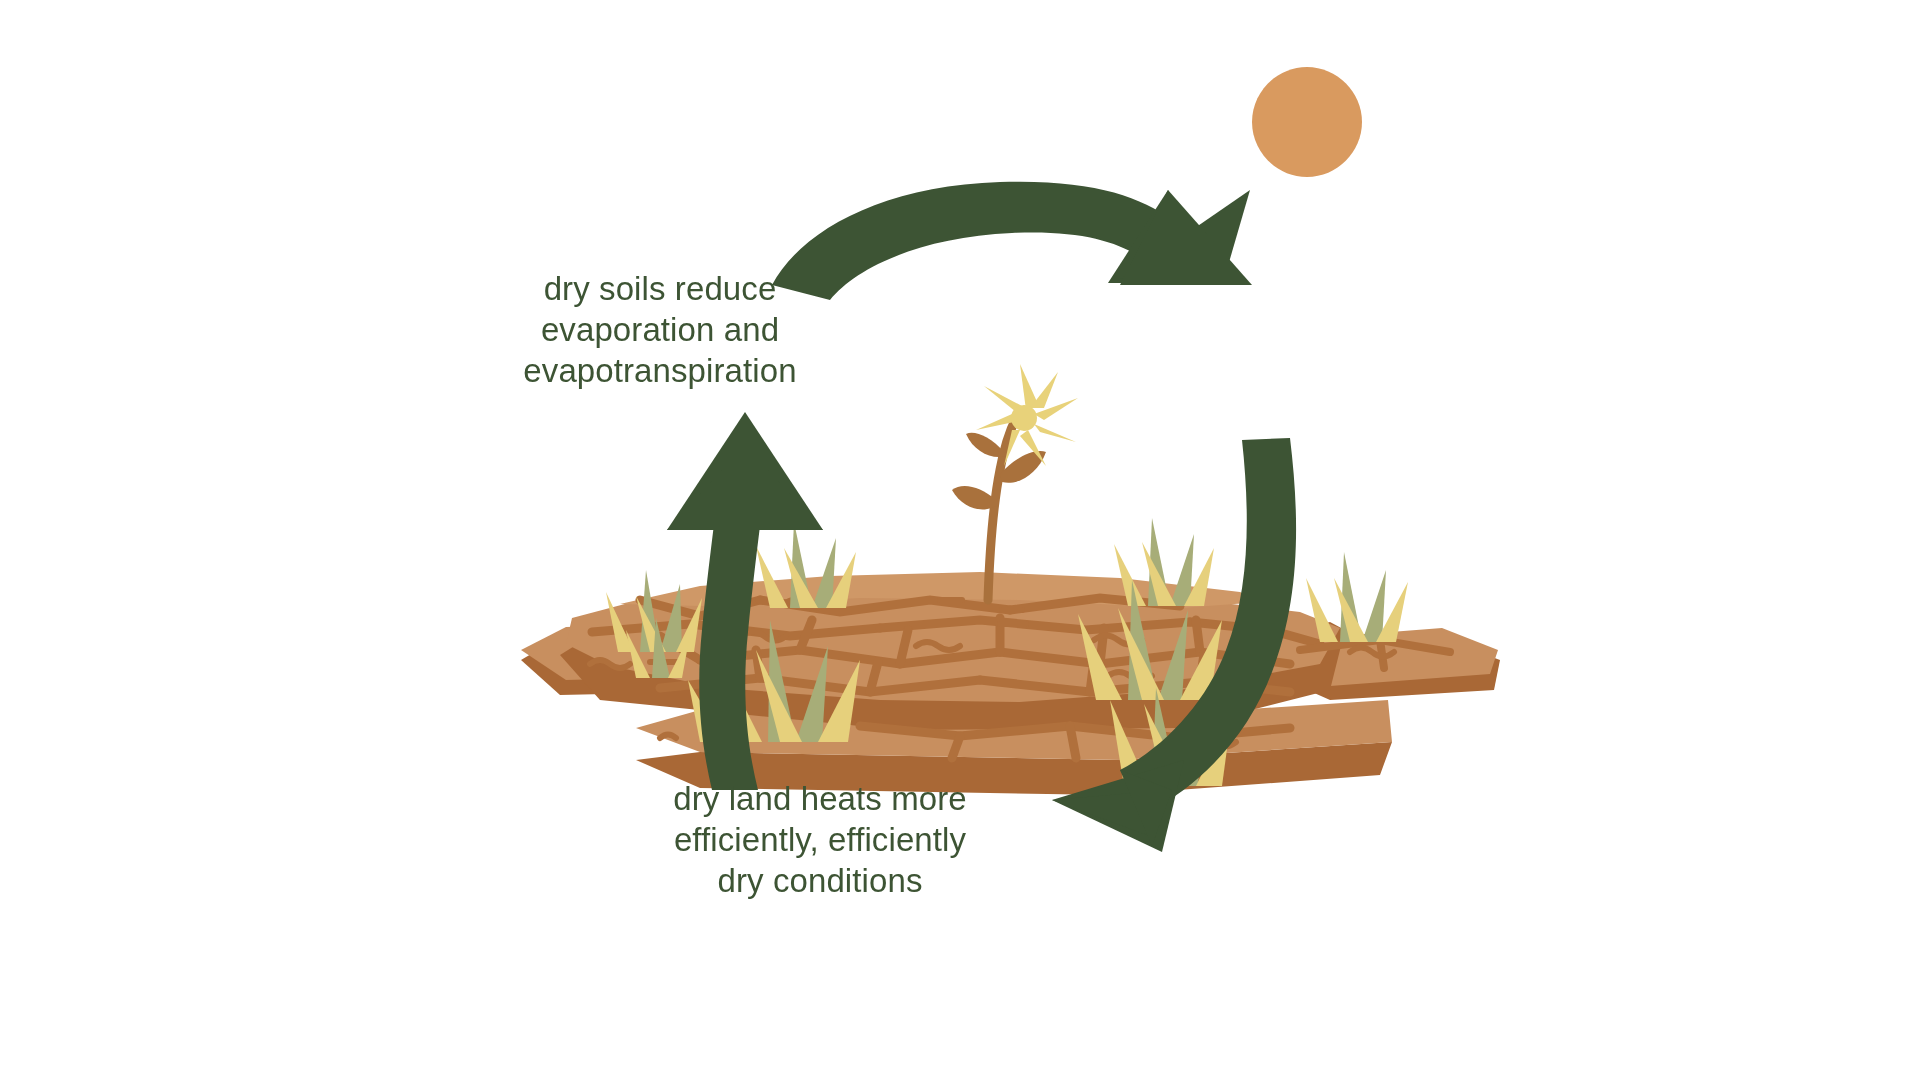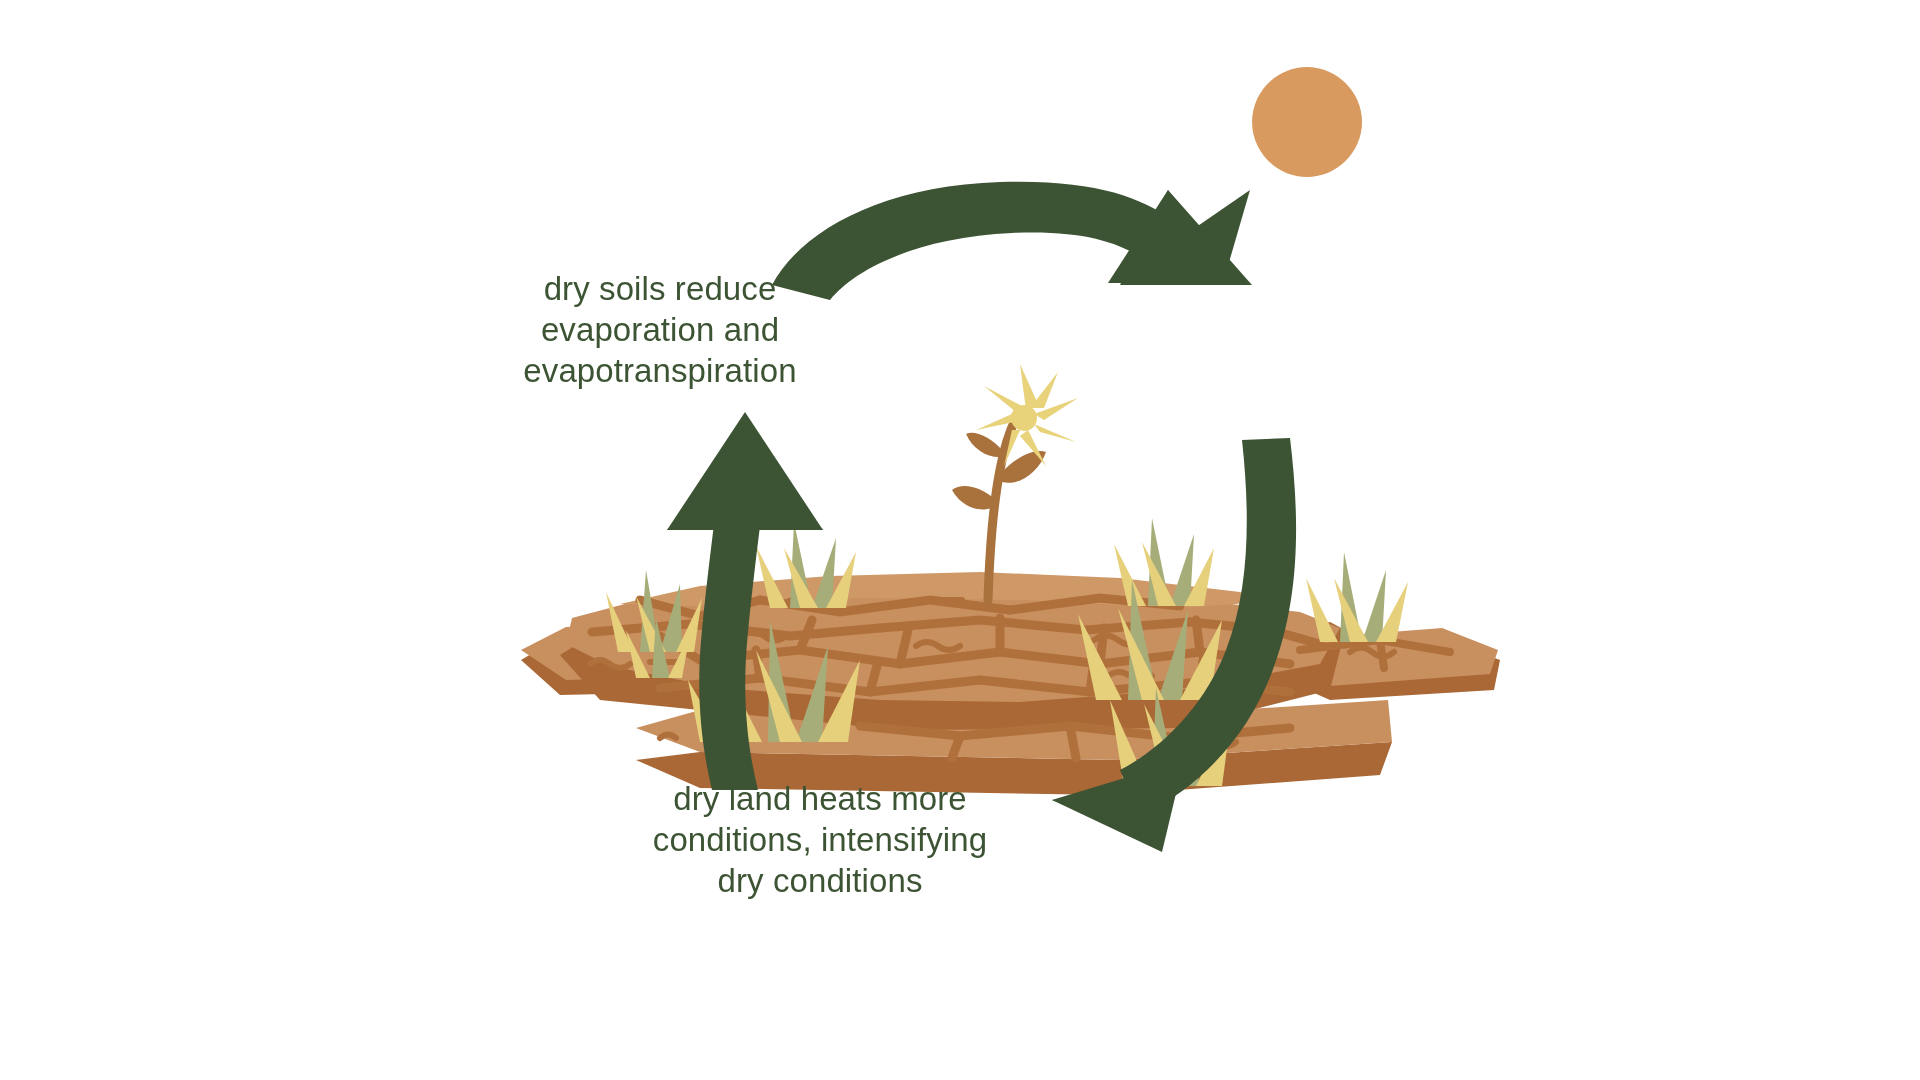--- a/index.html
+++ b/index.html
@@ -306,16 +306,16 @@
     </g>
 
   </svg>
 
   <div class="cap-text" id="caption-evaporation">dry soils reduce
 evaporation and
 evapotranspiration</div>
 
 
   <div class="cap-text" id="caption-heating">dry land heats more
-conditions, intensifying
+efficiently, efficiently
 dry conditions</div>
 
 </div>
 
 </body></html>

